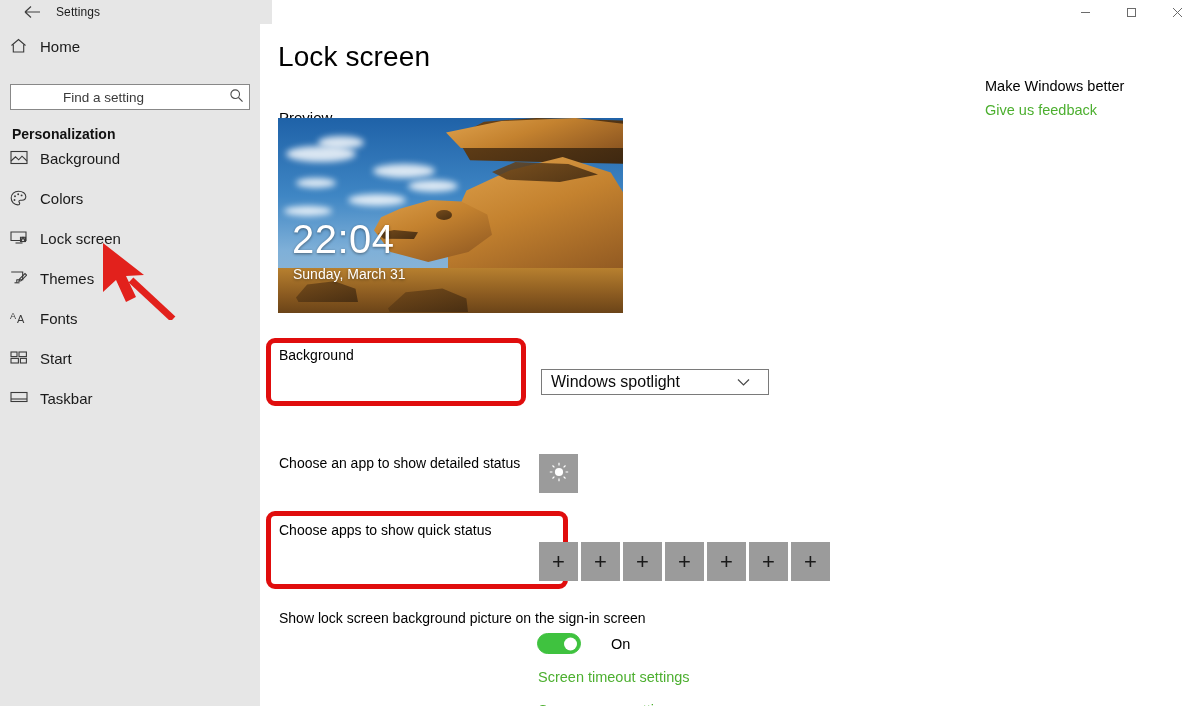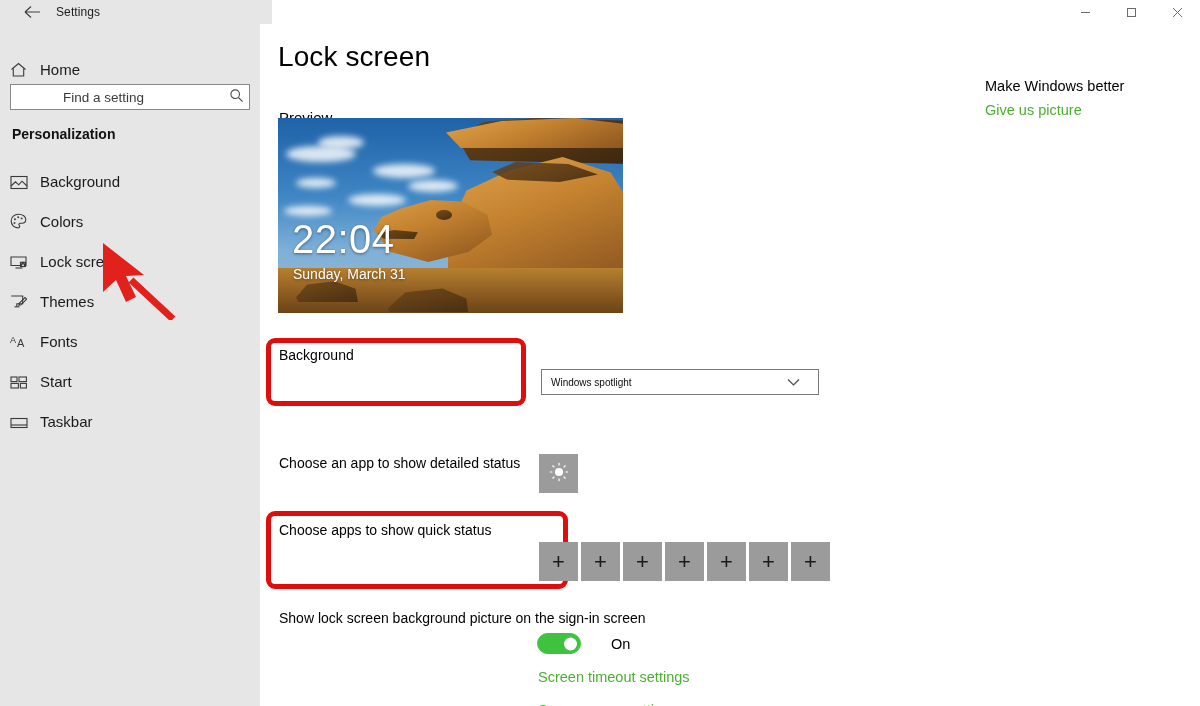--- a/index.html
+++ b/index.html
@@ -71,21 +71,21 @@
   .sidebar {
     position: absolute;
     top: 24px; left: 0;
     width: 260px;
     height: 682px;
     background: #e6e6e6;
     padding-top: 14px;
   }
   .nav-row {
     display: flex;
-    align-items: flex-end;
+    align-items: flex-start;
     height: 40px;
     padding-left: 10px;
     color: #1a1a1a;
   }
   .nav-icon {
     width: 30px;
     min-width: 30px;
     display: flex;
     align-items: center;
     color: #3a3a3a;
@@ -203,29 +203,29 @@
 
   .field-label {
     position: absolute;
     font-size: 14px;
     color: #000000;
   }
 
   .dropdown {
     position: absolute;
     left: 281px; top: 345px;
-    width: 278px;
+    width: 228px;
     height: 26px;
     background: #ffffff;
     border: 1px solid #7a7a7a;
     display: flex;
     align-items: center;
     justify-content: space-between;
     padding: 0 18px 0 9px;
-    font-size: 10px;
+    font-size: 16px;
     color: #0a0a0a;
   }
   .chev { color: #4a4a4a; display: flex; align-items: center; }
 
   .tile {
     background: #9b9b9b;
     display: flex;
     align-items: center;
     justify-content: center;
     color: #ffffff;
@@ -541,14 +541,14 @@
     <div class="toggle">
       <div class="toggle-knob"></div>
     </div>
     <span class="toggle-text">On</span>
   </div>
 
   <a class="link" style="top:645px;" href="#">Screen timeout settings</a>
   <a class="link" style="top:678px;" href="#">Screen saver settings</a>
 
   <div class="rail-title">Make Windows better</div>
-  <a class="rail-link" href="#">Give us picture</a>
+  <a class="rail-link" href="#">Give us feedback</a>
 </div>
 
 </body></html>

